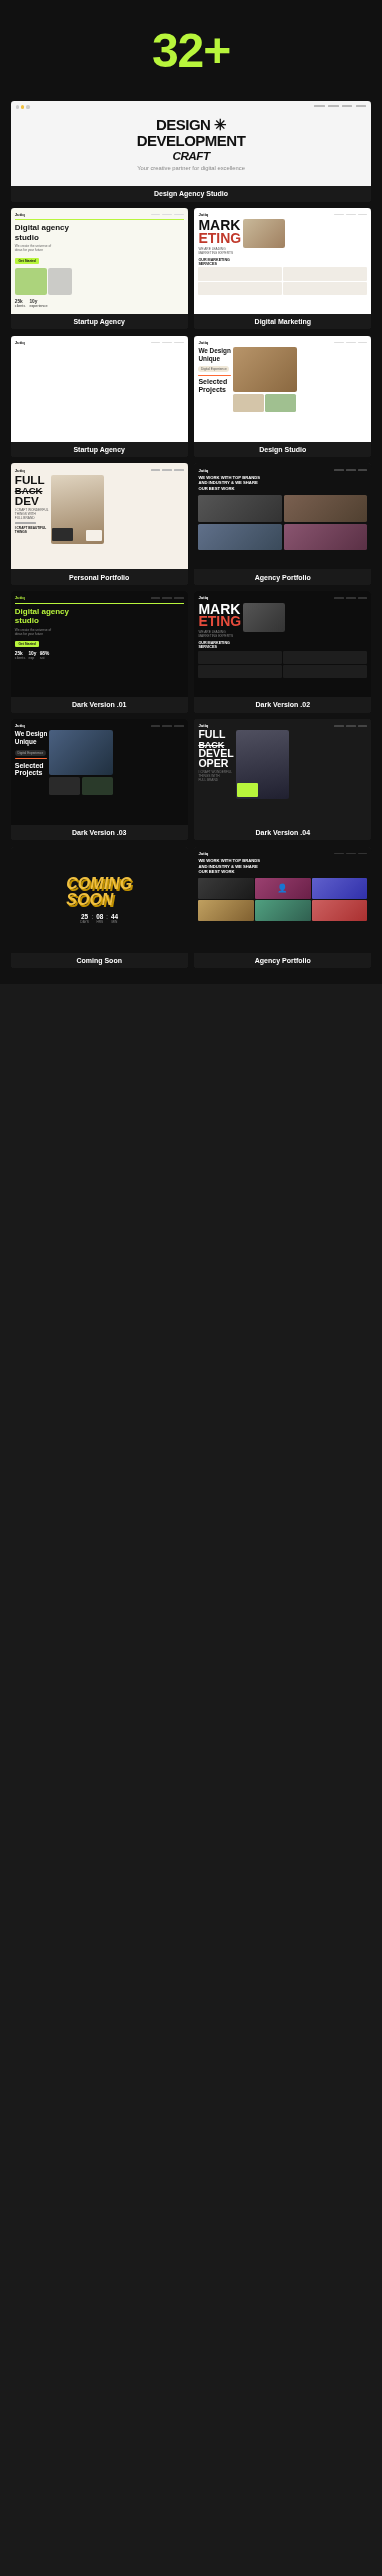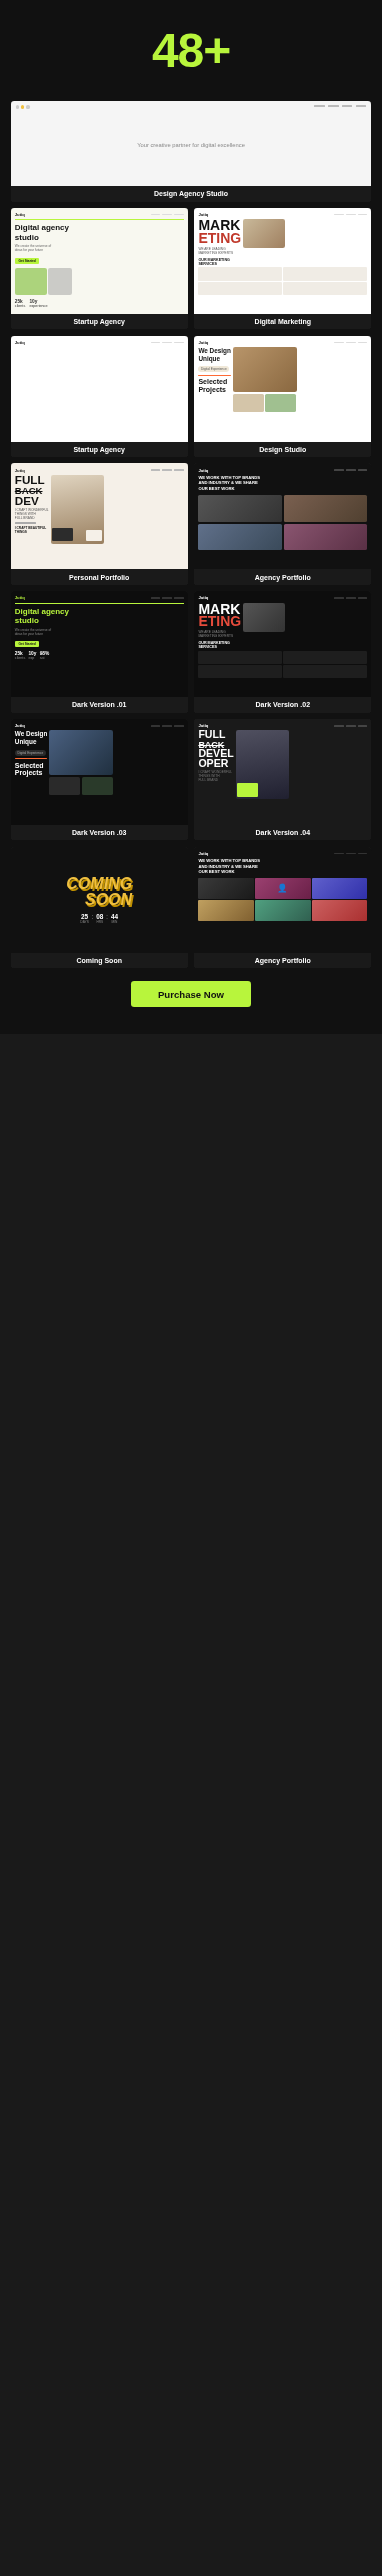--- a/index.html
+++ b/index.html
@@ -251,38 +251,43 @@
       background: #ddd;
       border-radius: 0.5px;
     }
   </style>
 </head>
 <body>
 
 <div class="main-container">
 
   <div class="header-section">
-    <div class="header-number">48+</div>
+    <div class="header-number">32+</div>
   </div>
 
   <div class="demos-grid">
 
     <div class="demo-card full-width">
       <div class="agency-studio-preview demo-preview">
         <div class="top-bar">
           <div class="dot"></div>
           <div class="dot yellow"></div>
           <div class="dot"></div>
         </div>
 
         <div style="position:absolute;top:4.2px;right:5.3px;display:flex;gap:3.2px;">
           <div style="width:10.6px;height:1.6px;background:#bbb;border-radius:0.5px;"></div>
           <div style="width:10.6px;height:1.6px;background:#bbb;border-radius:0.5px;"></div>
           <div style="width:10.6px;height:1.6px;background:#bbb;border-radius:0.5px;"></div>
           <div style="width:10.6px;height:1.6px;background:#bbb;border-radius:0.5px;"></div>
+        </div>
+        <div style="text-align:center;">
+          <div class="agency-title">DESIGN ✳</div>
+          <div class="agency-title">DEVELOPMENT</div>
+          <div class="agency-title" style="font-style:italic;font-size:11.7px;">CRAFT</div>
         </div>
         <div class="agency-subtitle-text">Your creative partner for digital excellence</div>
       </div>
       <div class="demo-label">Design Agency Studio</div>
     </div>
 
     <div class="demo-card">
       <div class="startup-preview demo-preview">
         <div class="mockup-header">
           <div style="font-size:4.2px;font-weight:800;color:#111;">Jutiq</div>
@@ -547,21 +552,21 @@
               <div style="position:absolute;bottom:2.7px;left:1.6px;width:21px;height:13.3px;background:#b8f53c;border-radius:1.1px;"></div>
             </div>
           </div>
         </div>
       </div>
       <div class="demo-label">Dark Version .04</div>
     </div>
 
     <div class="demo-card">
       <div class="coming-soon-preview demo-preview">
-        <div style="font-size:16px;font-weight:900;color:#f0c040;text-align:right;line-height:1;text-transform:uppercase;font-style:italic;text-shadow: 1.6px 1.6px 0px #c09000;">COMING<br>SOON</div>
+        <div style="font-size:16px;font-weight:900;color:#f0c040;text-align:left;line-height:1;text-transform:uppercase;font-style:italic;text-shadow: 1.6px 1.6px 0px #c09000;">COMING<br>SOON</div>
         <div style="display:flex;gap:2.7px;margin-top:5.3px;">
           <div style="text-align:center;">
             <div style="font-size:6.4px;font-weight:900;color:#fff;">25</div>
             <div style="font-size:3.2px;color:#888;">DAYS</div>
           </div>
           <div style="font-size:6.4px;font-weight:900;color:#555;">:</div>
           <div style="text-align:center;">
             <div style="font-size:6.4px;font-weight:900;color:#fff;">08</div>
             <div style="font-size:3.2px;color:#888;">HRS</div>
           </div>
@@ -597,18 +602,15 @@
             <div style="height:21px;background:linear-gradient(135deg,#50a080,#306050);border-radius:1.1px;"></div>
             <div style="height:21px;background:linear-gradient(135deg,#cc6060,#aa3030);border-radius:1.1px;"></div>
           </div>
         </div>
       </div>
       <div class="demo-label">Agency Portfolio</div>
     </div>
 
   </div>
 
-  <div class="purchase-section">
-    <button class="purchase-btn">Purchase Now</button>
-  </div>
 
 </div>
 
 
 </body></html>

